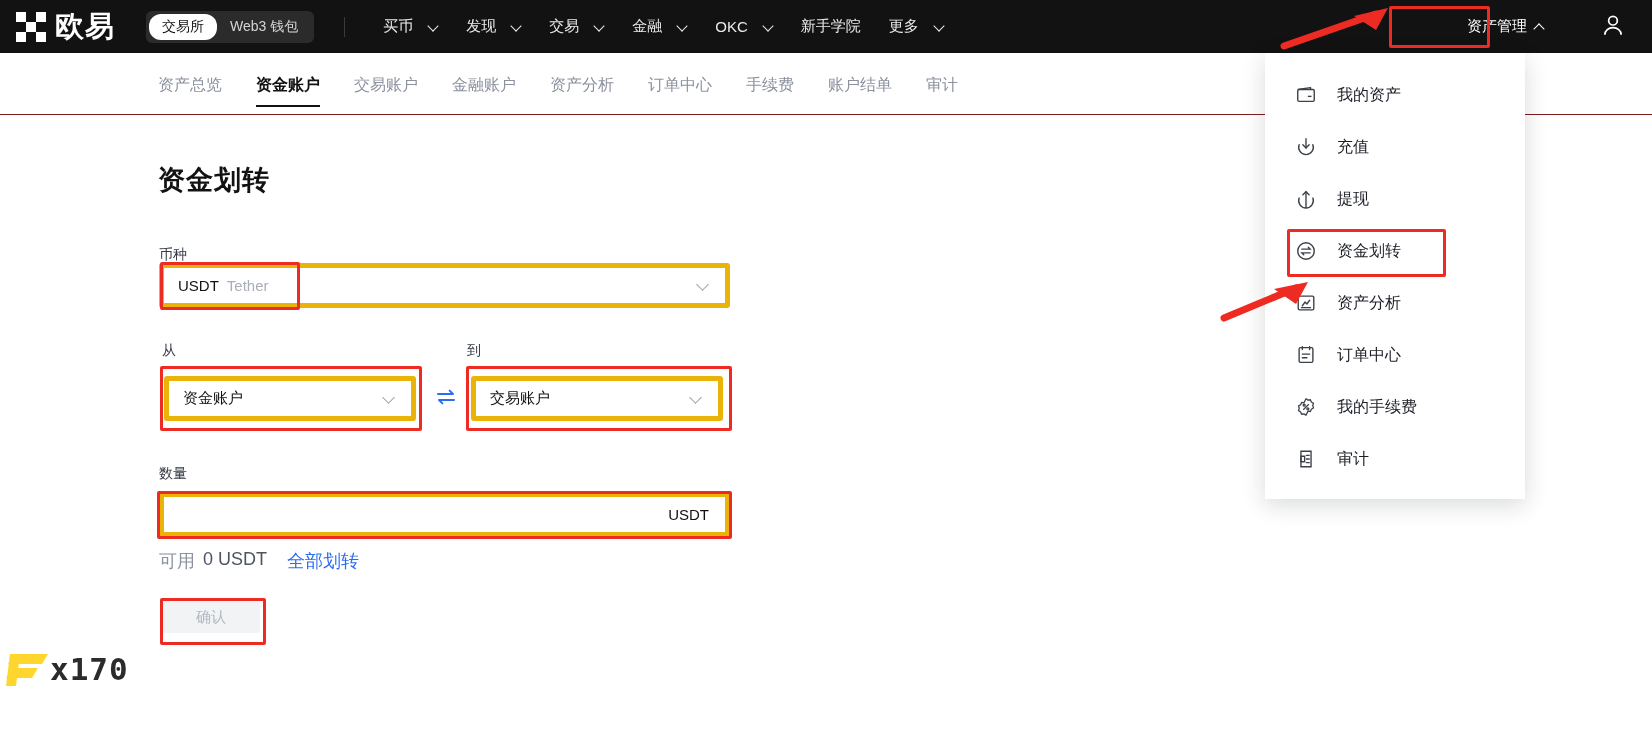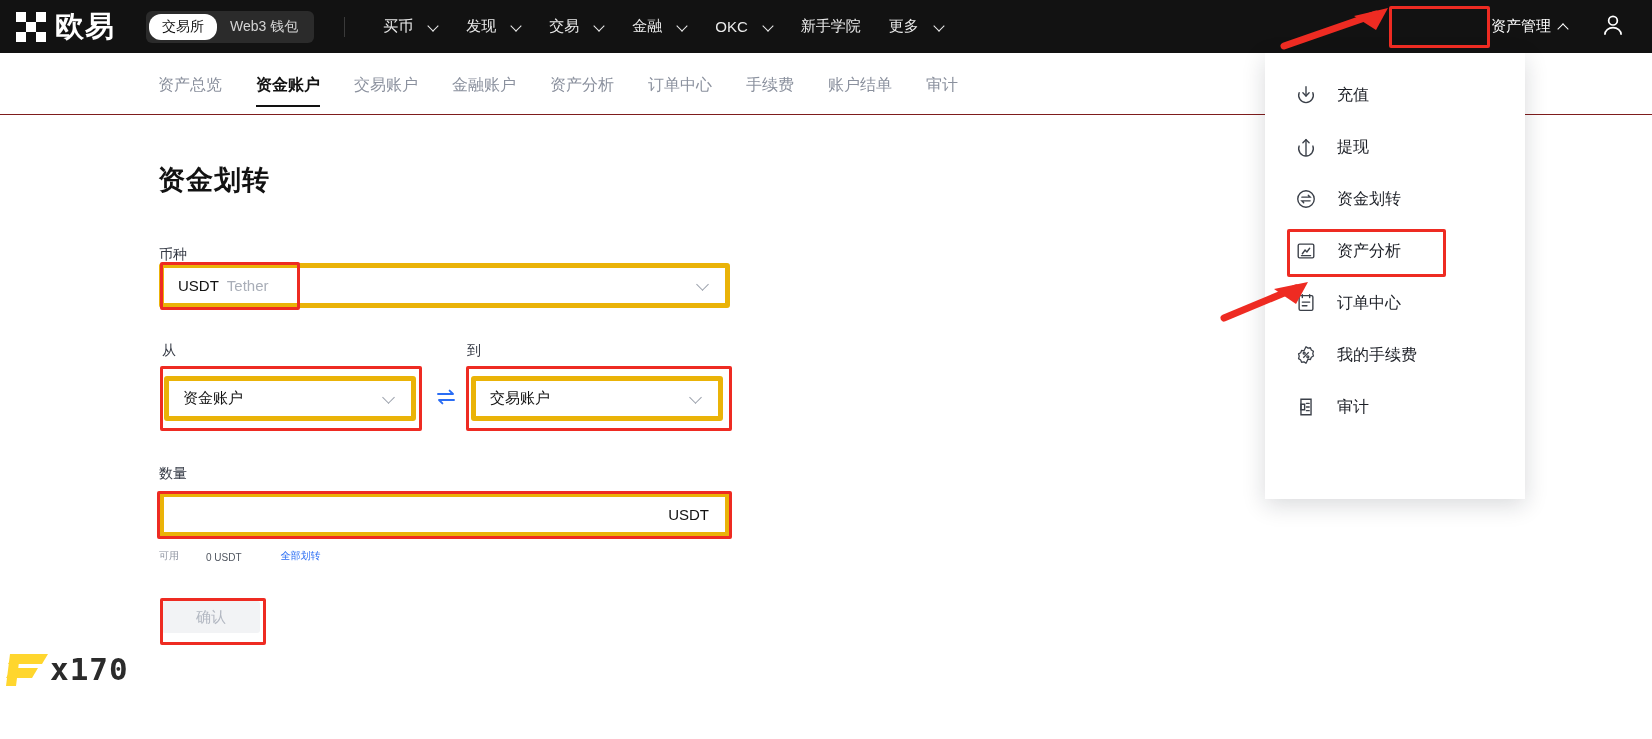--- a/index.html
+++ b/index.html
@@ -48,21 +48,21 @@
   .chev { display:inline-block; width:9px; height:9px; position:relative; }
   .chev::after {
     content:""; position:absolute; left:0; top:0;
     width:7px; height:7px; border-right:1.6px solid currentColor;
     border-bottom:1.6px solid currentColor; transform:rotate(45deg);
   }
   .chev.up::after { transform:rotate(-135deg); top:3px; }
 
   .topright {
     position:absolute; right:0; top:0; height:53px;
-    display:flex; align-items:center;
+    display:flex; align-items:center;gap:24px;
   }
   .asset-btn {
     display:flex; align-items:center; gap:8px; color:#fff; font-size:15px;
     padding:6px 10px; cursor:pointer; white-space:nowrap;
   }
   .person-ic { margin:0 26px 0 22px; cursor:pointer; }
 
   
   .tabsbar {
     position:absolute; left:0; top:53px; width:1652px; height:62px;
@@ -98,22 +98,22 @@
   }
   .fbox .chev-g::after{
     content:""; position:absolute; left:0; top:0; width:8px; height:8px;
     border-right:1.7px solid #9aa0ab; border-bottom:1.7px solid #9aa0ab;
     transform:rotate(45deg);
   }
   .suffix {
     position:absolute; right:16px; font-size:15px; color:#121212;
   }
   .avail {
-    position:absolute; left:159px; top:549px; font-size:10px; color:#8b919e;
-    display:flex; align-items:flex-end; gap:27px; white-space:nowrap;
+    position:absolute; left:159px; top:549px; font-size:18px; color:#8b919e;
+    display:flex; align-items:flex-start; gap:8px; white-space:nowrap;
   }
   .avail .amt { color:#4f555f; }
   .avail .all { color:#2a6df4; cursor:pointer; margin-left:12px; }
   .confirm {
     position:absolute; left:162px; top:601px; width:98px; height:32px;
     background:#f2f3f5; border:none; border-radius:3px;
     color:#b3b8c2; font-size:15px; cursor:default;
     font-family:"Liberation Sans","DejaVu Sans",sans-serif;
   }
   .swap {
@@ -268,20 +268,30 @@
   <div class="avail">
     <span>可用</span>
     <span class="amt">0 USDT</span>
     <span class="all">全部划转</span>
   </div>
 
   <button class="confirm" disabled="">确认</button>
 
   <div class="dropdown">
 
+    <div class="dd-item">
+      <span class="dd-ic">
+        <svg width="22" height="22" viewBox="0 0 24 24" fill="none" stroke="#3b4049" stroke-width="1.5" stroke-linejoin="round">
+          <rect x="3" y="6" width="18" height="13" rx="1.5"></rect>
+          <path d="M3 6l14-2v2"></path>
+            <path d="M14 13.5h4"></path>
+        </svg>
+      </span>
+      <span class="lbl">我的资产</span>
+    </div>
 
     <div class="dd-item">
       <span class="dd-ic">
         <svg width="22" height="22" viewBox="0 0 24 24" fill="none" stroke="#3b4049" stroke-width="1.5" stroke-linecap="round">
           <path d="M4.5 9.5a8 8 0 1 0 15 0"></path>
           <path d="M12 3v10"></path>
             <path d="M8.6 9.6L12 13l3.4-3.4"></path>
         </svg>
       </span>
       <span class="lbl">充值</span>

